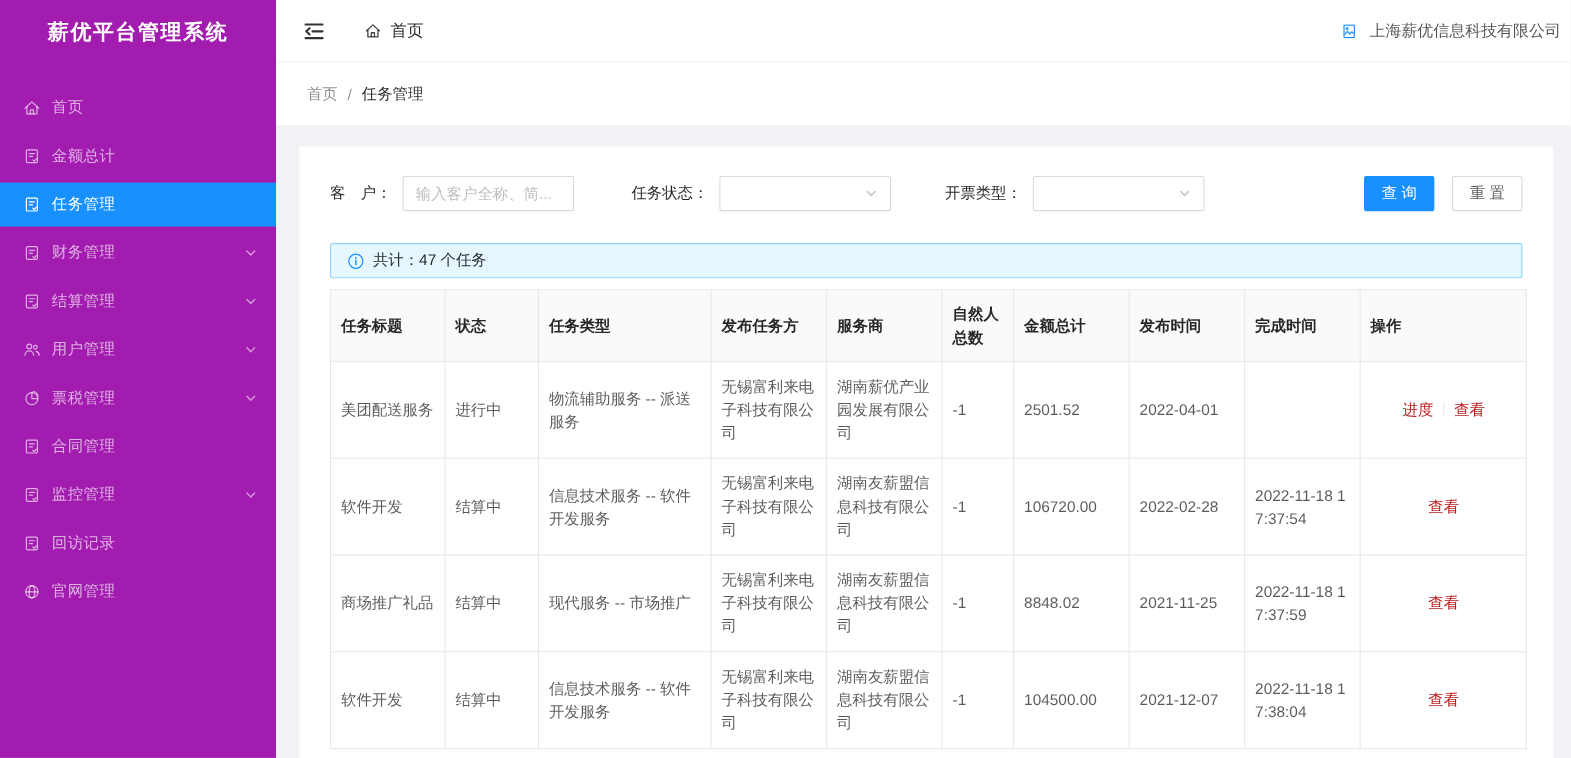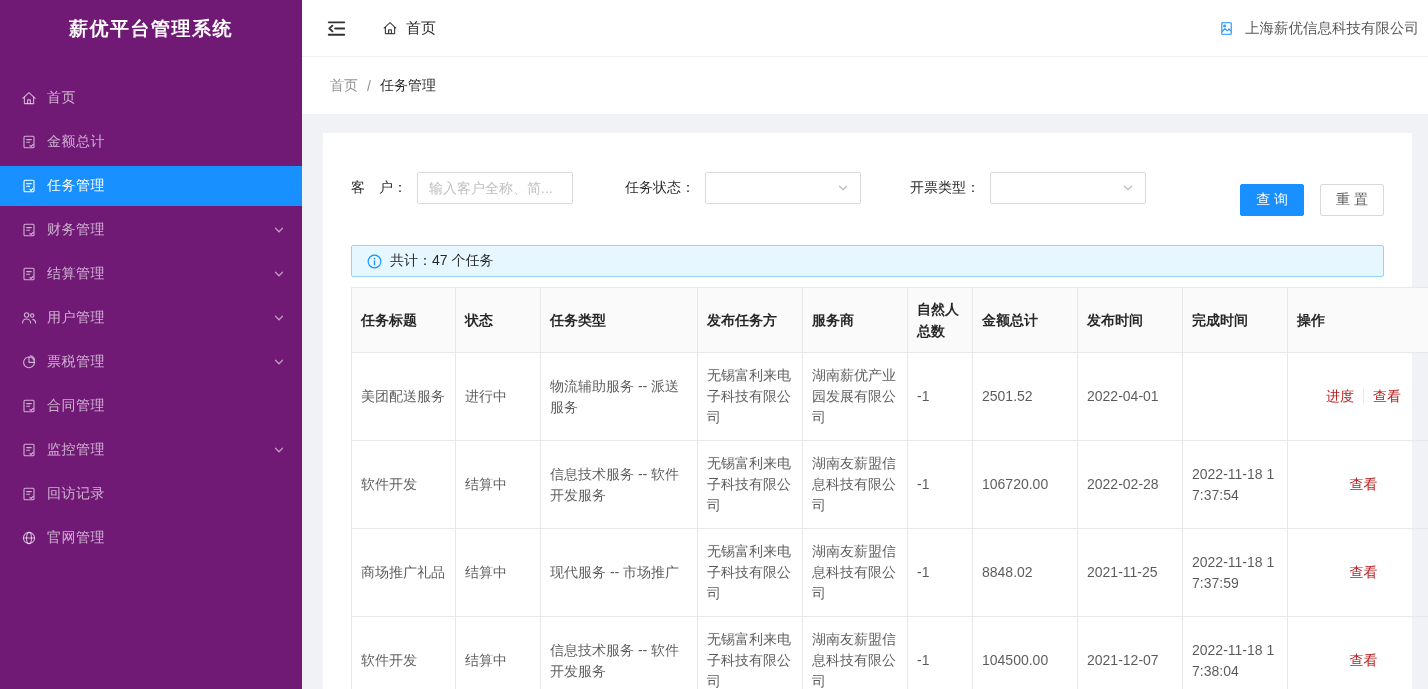--- a/index.html
+++ b/index.html
@@ -1,21 +1,21 @@
 <!DOCTYPE html>
 <html><head>
 <meta charset="utf-8">
 <style>
   * { margin:0; padding:0; box-sizing:border-box; }
   html,body { width:1428px; height:689px; overflow:hidden; }
   body { font-family:"Liberation Sans","DejaVu Sans",sans-serif; background:#f0f2f5; font-size:14px; }
   .page { display:flex; width:1428px; height:689px; overflow:hidden; }
 
   
-  .sidebar { width:302px; flex-shrink:0; background:#701a75; height:100%; overflow:hidden; }
+  .sidebar { width:251px; flex-shrink:0; background:#a21caf; height:100%; overflow:hidden; }
   .logo { height:57px; display:flex; align-items:center; justify-content:center;
           color:#fff; font-size:19px; font-weight:bold; letter-spacing:1.5px; }
   .menu { padding-top:17px; }
   .menu-item { height:40px; margin:4px 0; display:flex; align-items:center;
                padding:0 17px 0 21px; color:rgba(255,255,255,0.65); font-size:14px;
                letter-spacing:0.5px; cursor:pointer; }
   .menu-item.active { background:#1890ff; color:#fff; }
   .mi-icon { width:16px; height:16px; margin-right:10px; display:inline-flex; flex-shrink:0; }
   .mi-icon svg { width:16px; height:16px; }
   .mi-label { flex:1; white-space:nowrap; }
@@ -53,21 +53,21 @@
              padding:0 11px; font-size:14px; color:rgba(0,0,0,0.65); outline:none;
              font-family:inherit; }
   .f-input::placeholder { color:#bfbfbf; }
   .f-select { width:156px; height:32px; border:1px solid #d9d9d9; border-radius:2px;
               background:#fff; display:flex; align-items:center; justify-content:flex-end;
               padding:0 11px; cursor:pointer; }
   .sel-caret { width:12px; height:12px; display:inline-flex; color:#bfbfbf; }
   .sel-caret svg, .mi-caret svg { display:block; }
   .g2 { margin-left:52px; }
   .g3 { margin-left:49px; }
-  .f-buttons { margin-left:auto; display:flex; gap:16px;margin-top:24px; }
+  .f-buttons { margin-left:auto; display:flex; gap:16px; }
   .btn { height:32px; padding:0 15px; border-radius:2px; font-size:14px; cursor:pointer;
          display:inline-flex; align-items:center; font-family:inherit; }
   .btn-primary { background:#1890ff; border:1px solid #1890ff; color:#fff; }
   .btn-default { background:#fff; border:1px solid #d9d9d9; color:rgba(0,0,0,0.65); }
 
   
   .info-bar { margin-top:29px; height:32px; background:#e6f7ff; border:1px solid #91d5ff;
               border-radius:2px; display:flex; align-items:center; padding:0 15px; gap:8px;
               color:rgba(0,0,0,0.85); font-size:14px; }
   .info-ic { width:15px; height:15px; display:inline-flex; }

